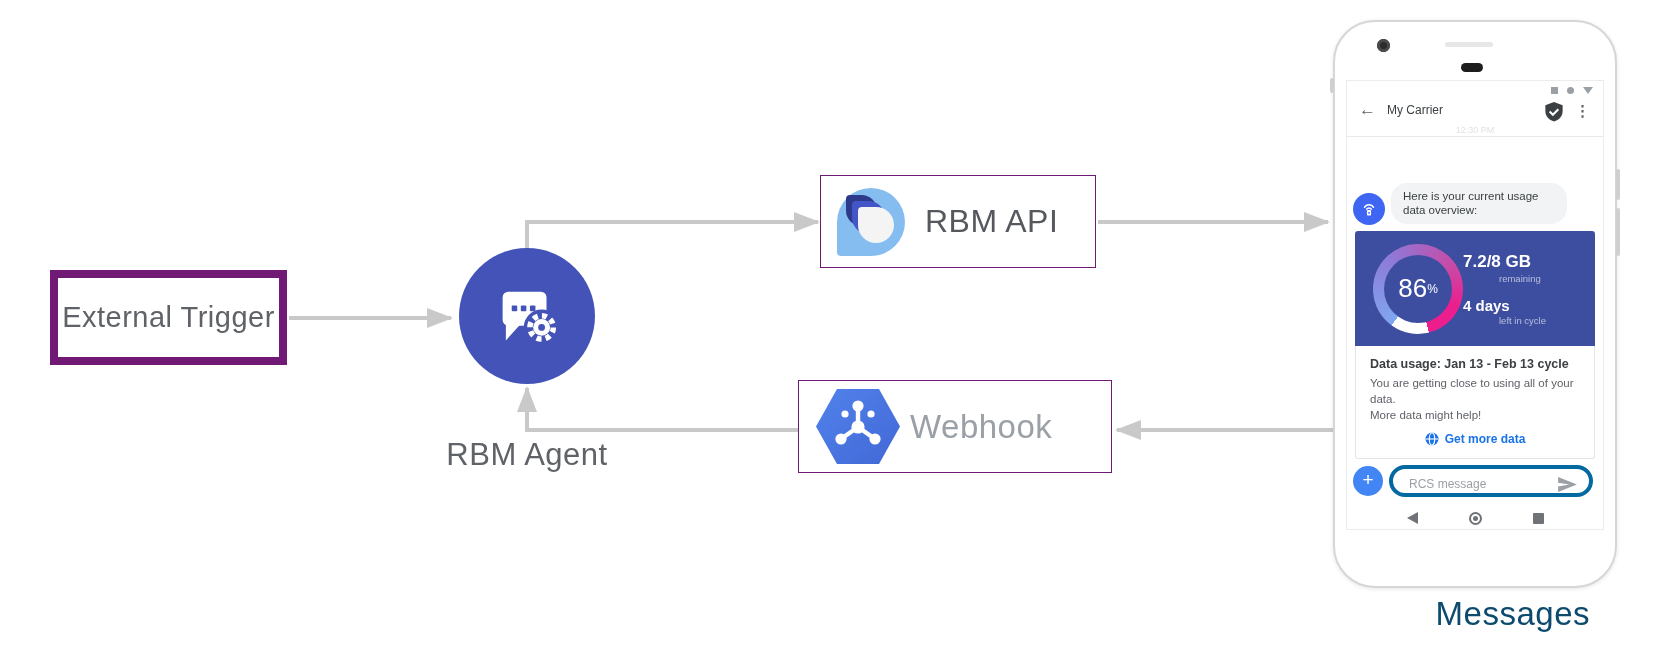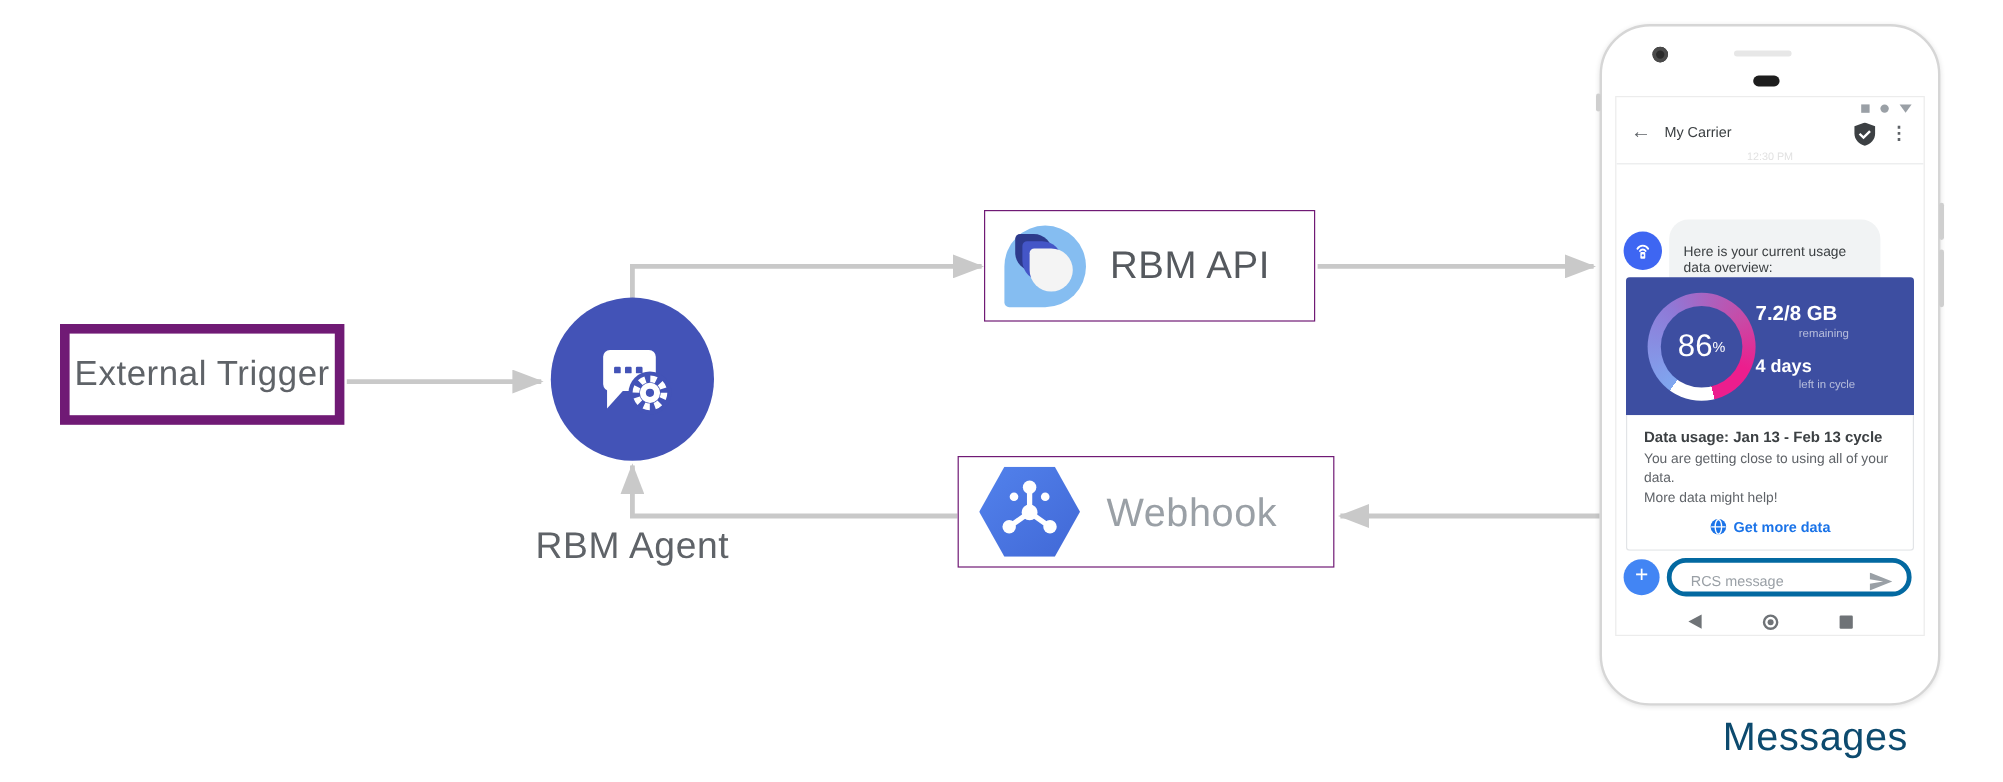--- a/index.html
+++ b/index.html
@@ -5,31 +5,31 @@
   * { margin:0; padding:0; box-sizing:border-box; }
   html,body { background:#ffffff; }
   body { font-family:"Liberation Sans", sans-serif; }
   .stage { position:relative; width:1669px; height:652px; background:#fff; overflow:hidden; }
 
   
   .arrows { position:absolute; left:0; top:0; width:1669px; height:652px; }
 
   
   .node-box { position:absolute; background:#fff; border:8px solid #701a75; display:flex; align-items:center; justify-content:center; }
-  .box-ext { left:50px; top:270px; width:237px; height:84px; }
+  .box-ext { left:50px; top:270px; width:237px; height:95px; }
   .box-ext .lbl { font-size:29px; font-weight:300; color:#5f6368; letter-spacing:.5px; }
 
   .agent-circle { position:absolute; left:459px; top:248px; width:136px; height:136px; border-radius:50%; background:#4353b7; display:flex; align-items:center; justify-content:center; }
   .agent-label { position:absolute; left:412px; top:437px; width:230px; text-align:center; font-size:31px; font-weight:300; color:#5f6368; letter-spacing:.5px; }
 
   .box-api { left:820px; top:175px; width:276px; height:93px; border-width:1.5px; justify-content:flex-start; padding-left:16px; }
   .box-api .lbl { font-size:32px; font-weight:300; color:#55595e; letter-spacing:.5px; margin-left:20px; }
 
   .box-webhook { left:798px; top:380px; width:314px; height:93px; border-width:1.5px; justify-content:flex-start; padding-left:17px; }
-  .box-webhook .lbl { font-size:33px; font-weight:300; color:#9aa0a6; letter-spacing:.5px; margin-left:22px; }
+  .box-webhook .lbl { font-size:33px; font-weight:300; color:#9aa0a6; letter-spacing:.5px; margin-left:10px; }
 
   
   .api-logo { position:relative; width:68px; height:68px; flex:0 0 auto; }
   .api-logo .drop-outer { position:absolute; inset:0; background:#85bdf1; border-radius:50% 50% 50% 4px; }
   .api-logo .d { position:absolute; border-radius:4px 50% 50% 50%; }
   .api-logo .d-navy { left:9px;  top:7px;  width:31px; height:31px; background:#2d3a8c; }
   .api-logo .d-blue { left:15px; top:13px; width:33px; height:33px; background:#4456c7; }
   .api-logo .d-white{ left:21px; top:19px; width:36px; height:36px; background:#f4f4f4; }
 
   
@@ -51,21 +51,21 @@
 
   .app-header { position:absolute; left:0; top:18px; width:100%; height:38px; border-bottom:1px solid #e9eaec; }
   .back { position:absolute; left:12px; top:1px; font-size:17px; color:#5f6368; }
   .app-title { position:absolute; left:40px; top:4px; font-size:12px; color:#3c4043; }
   .kebab { position:absolute; right:13px; top:3px; font-size:15px; font-weight:700; color:#5f6368; letter-spacing:0; }
   .shield { position:absolute; right:40px; top:3px; }
   .stamp { position:absolute; left:0; top:44px; width:100%; text-align:center; font-size:9px; color:#c9c9c9; opacity:.55; }
 
   .chat-row { position:absolute; left:6px; top:102px; display:flex; align-items:flex-start; }
   .avatar { width:32px; height:32px; border-radius:50%; background:#3e66f2; margin-top:10px; flex:0 0 auto; display:flex; align-items:center; justify-content:center; }
-  .bubble { margin-left:6px; width:176px; background:#f1f3f4; border-radius:16px; padding:21px 12px; font-size:11.5px; line-height:13.5px; color:#3c4043; }
+  .bubble { margin-left:6px; width:176px; background:#f1f3f4; border-radius:16px; padding:7px 12px; font-size:11.5px; line-height:13.5px; color:#3c4043; }
 
   .card { position:absolute; left:8px; top:150px; width:240px; }
   .card-blue { background:#3d4ea1; border-radius:3px 3px 0 0; height:115px; display:flex; align-items:center; }
   .donut-wrap { position:relative; width:90px; height:90px; margin-left:18px; flex:0 0 auto; }
   .donut { position:absolute; inset:0; border-radius:50%;
     background:conic-gradient(from 216deg, #7fa7f0 0deg, #8f79d7 105deg, #c84aa6 200deg, #ec1e8d 260deg, #ec1e8d 310deg, #ffffff 310deg 360deg); }
   .donut-hole { position:absolute; left:11px; top:11px; width:68px; height:68px; border-radius:50%; background:#3d4ea1; display:flex; align-items:center; justify-content:center; }
   .pct { color:#fff; font-size:26px; font-weight:300; }
   .pct-unit { color:#fff; font-size:12px; }
   .card-stats { flex:1; color:#fff; padding-right:16px; }

